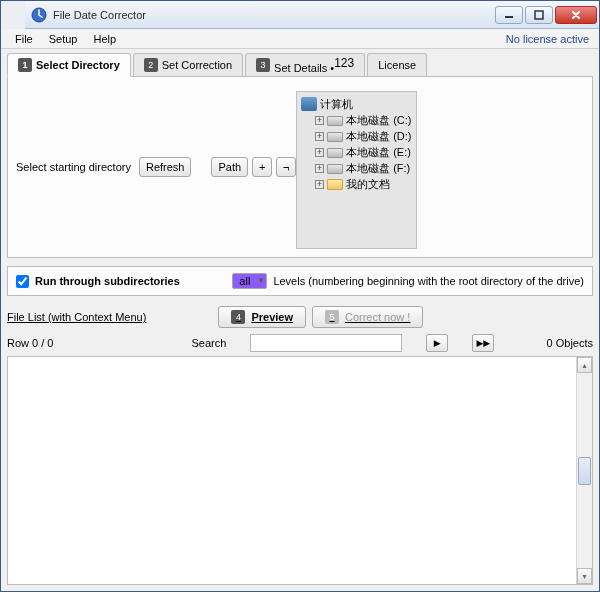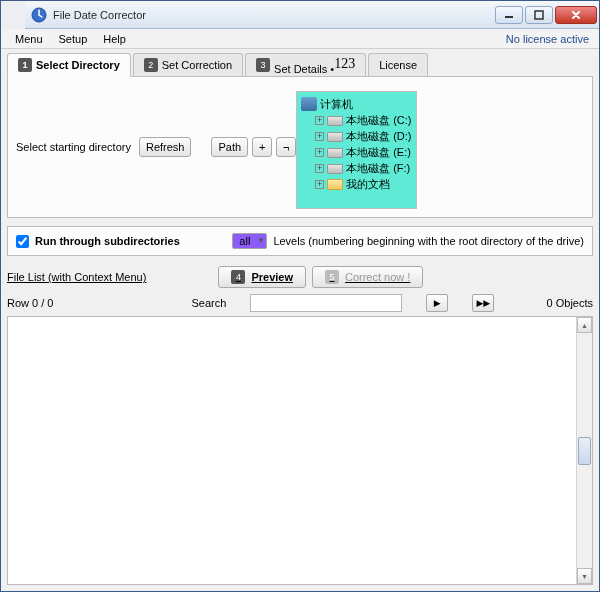--- a/index.html
+++ b/index.html
@@ -17,31 +17,31 @@
 .menubar { height: 20px; background: #f3f3f3; display: flex; align-items: center; padding: 0 6px; border-bottom: 1px solid #d0d0d0; }
 .menubar .mi { padding: 2px 8px; cursor: pointer; }
 .menubar .lic { margin-left: auto; color: #254a8f; padding-right: 4px; }
 
 .content { flex: 1; background: #f0f0f0; padding: 4px 6px 6px 6px; display: flex; flex-direction: column; }
 
 .tabs { display: flex; height: 24px; border-bottom: 1px solid #bdbdbd; position: relative; }
 .tab { display: flex; align-items: center; gap: 4px; padding: 3px 10px; border: 1px solid #bdbdbd; border-bottom: none; background: #e8e8e8; margin-right: 2px; border-radius: 3px 3px 0 0; cursor: pointer; position: relative; }
 .tab.active { background: #fcfcfc; z-index: 2; border-bottom: 1px solid #fcfcfc; margin-bottom: -1px; font-weight: bold; }
 .tabnum { display: inline-flex; width: 14px; height: 14px; background: #555; color: #fff; align-items: center; justify-content: center; font-size: 9px; border-radius: 2px; }
-.tab sup { font-size: 14px; font-family: Liberation Serif, serif; }
+.tab sup { font-size: 12px; }
 
 .tabpane { border: 1px solid #bdbdbd; border-top: none; background: #fcfcfc; padding: 8px; display: flex; flex-direction: row; }
 
 .row { display: flex; align-items: center; gap: 4px; }
 .spacer { flex: 1; }
 
 .btn { border: 1px solid #a8a8a8; background: linear-gradient(#fdfdfd, #e4e4e4); padding: 2px 6px; border-radius: 3px; cursor: pointer; min-height: 20px; display: inline-flex; align-items: center; justify-content: center; }
 .btn.small { padding: 2px 5px; min-width: 20px; }
 
-.tree { border: 1px solid #bfbfbf; background: #5eead4; height: 118px; margin-top: 6px; padding: 4px; overflow: auto; }
+.tree { border: 1px solid #bfbfbf; background: #e5e5e5; height: 158px; margin-top: 6px; padding: 4px; overflow: auto; }
 .tree-node { display: flex; align-items: center; gap: 3px; height: 16px; }
 .expander { width: 9px; height: 9px; border: 1px solid #888; display: inline-flex; align-items: center; justify-content: center; font-size: 9px; line-height: 1; cursor: pointer; color: #444; }
 .indent1 { margin-left: 14px; }
 .tree-icon { width: 16px; height: 14px; display: inline-block; }
 
 .subdir-box { margin-top: 8px; border: 1px solid #bdbdbd; background: #fcfcfc; padding: 6px 8px; display: flex; align-items: center; gap: 6px; }
 .subdir-box input[type=checkbox] { width: 13px; height: 13px; }
 .subdir-box label { font-weight: bold; }
 .levelsel { border: 1px solid #a8a8a8; background: #8b5cf6; padding: 1px 16px 1px 6px; position: relative; border-radius: 2px; text-align: right; }
 .levelsel::after { content: "▾"; position: absolute; right: 3px; top: 1px; font-size: 9px; color: #555; }
@@ -90,21 +90,21 @@
         </svg>
       </div>
     <div class="win-btn close">
         <svg width="10" height="10">
           <path d="M2 2 L8 8 M8 2 L2 8" stroke="#fff" stroke-width="2" stroke-linecap="round"></path>
         </svg>
       </div>
   </div>
 
   <div class="menubar">
-    <span class="mi">Menu</span>
+    <span class="mi">File</span>
     <span class="mi">Setup</span>
     <span class="mi">Help</span>
     <span class="lic">No license active</span>
   </div>
 
   <div class="content">
 
     <div class="tabs">
       <div class="tab active">
         <span class="tabnum">1</span>

